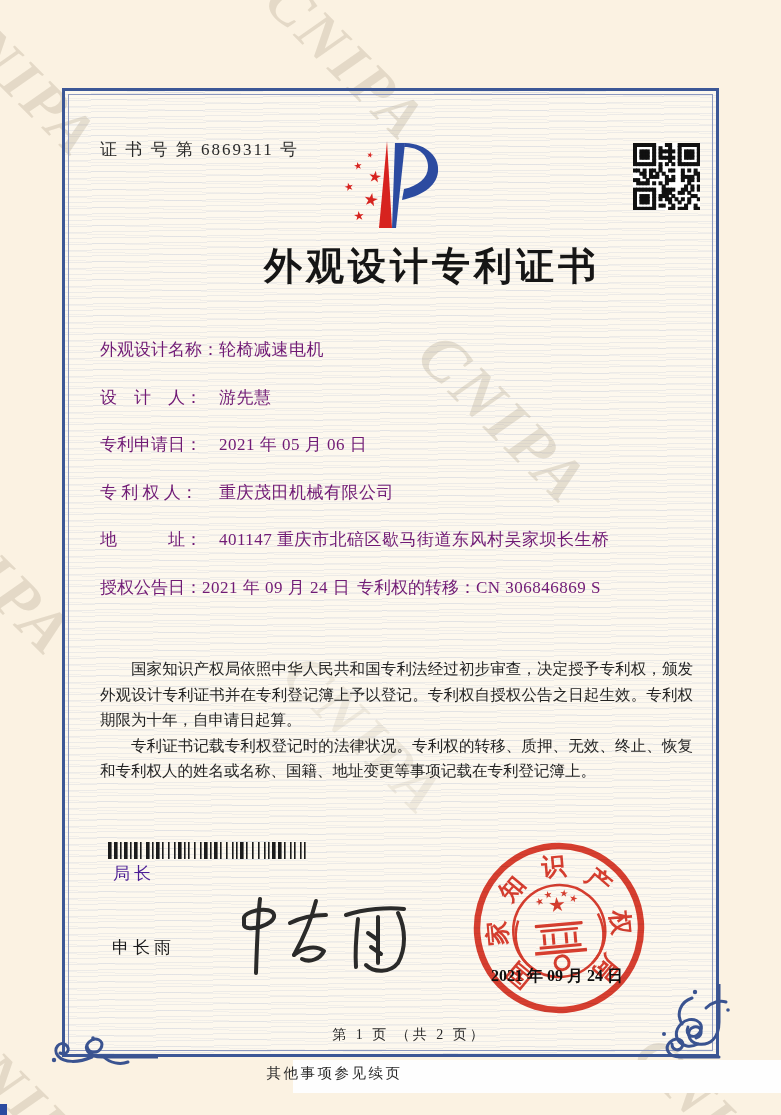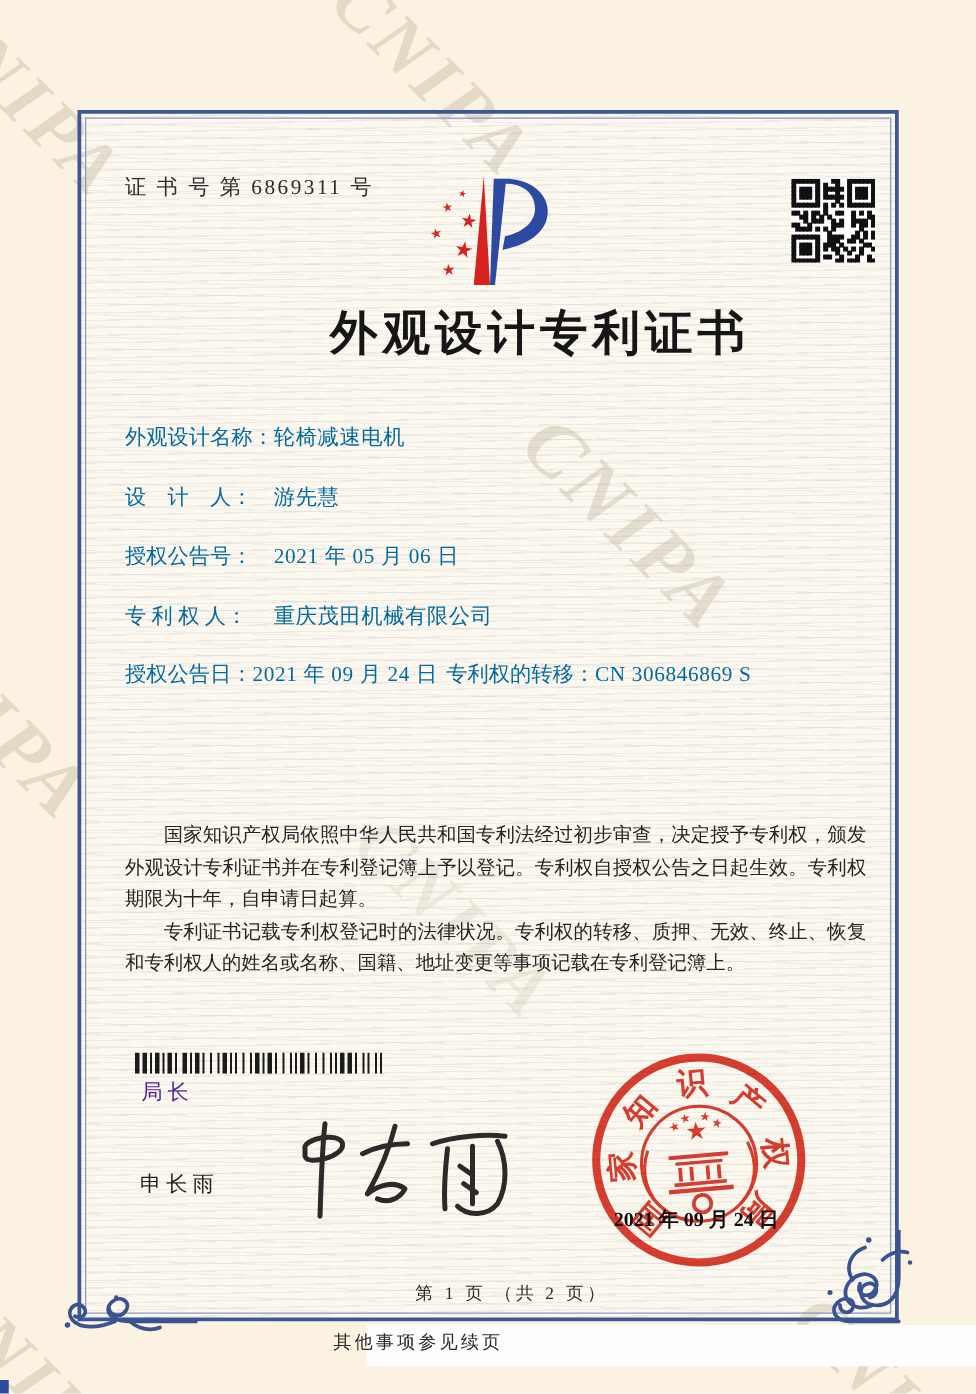--- a/index.html
+++ b/index.html
@@ -38,21 +38,21 @@
   .cert-no{
     position:absolute;left:100px;top:138px;font-size:17px;letter-spacing:2px;color:#2b2b2b;
   }
   .logo{position:absolute;left:336px;top:134px;}
   .qr{position:absolute;left:633px;top:143px;width:67px;height:67px;background:#fff;}
   .title{
     position:absolute;left:62px;top:241px;width:740px;text-align:center;
     font-size:38px;font-weight:bold;letter-spacing:4px;color:#161616;
   }
   
-  .fields{position:absolute;left:100px;top:338px;width:600px;font-size:17px;color:#0369a1;}
+  .fields{position:absolute;left:100px;top:338px;width:600px;font-size:17px;color:#701a75;}
   .frow{height:24px;line-height:24px;margin-bottom:23.5px;position:relative;white-space:nowrap;}
   .flabel{display:inline-block;min-width:119px;}
   .fvalue{letter-spacing:.5px;}
   .grant2{position:absolute;left:257px;top:0;}
   
   .paras{position:absolute;left:100px;top:656px;width:593px;font-size:15.5px;
     line-height:25.5px;text-align:justify;color:#242424;}
   .paras p{margin:0;text-indent:2em;}
   
   .barcode{position:absolute;left:108px;top:842px;width:202px;height:17px;overflow:hidden;}
@@ -363,24 +363,27 @@
   <div class="title">外观设计专利证书</div>
 
   <div class="fields">
     <div class="frow">
       <span class="flabel">外观设计名称：</span><span class="fvalue">轮椅减速电机</span>
     </div>
     <div class="frow">
       <span class="flabel">设　计　人：</span><span class="fvalue">游先慧</span>
     </div>
     <div class="frow">
-      <span class="flabel">授权公告号：</span><span class="fvalue">2021 年 05 月 06 日</span>
+      <span class="flabel">专利申请日：</span><span class="fvalue">2021 年 05 月 06 日</span>
     </div>
     <div class="frow">
       <span class="flabel">专 利 权 人：</span><span class="fvalue">重庆茂田机械有限公司</span>
+    </div>
+    <div class="frow">
+      <span class="flabel">地　　　址：</span><span class="fvalue">401147 重庆市北碚区歇马街道东风村吴家坝长生桥</span>
     </div>
     <div class="frow">
       <span><span class="flabel" style="min-width:0;">授权公告日：</span><span class="fvalue">2021 年 09 月 24 日</span></span>
       <span class="grant2"><span>专利权的转移：</span><span class="fvalue">CN 306846869 S</span></span>
     </div>
   </div>
 
   <div class="paras">
     <p>国家知识产权局依照中华人民共和国专利法经过初步审查，决定授予专利权，颁发外观设计专利证书并在专利登记簿上予以登记。专利权自授权公告之日起生效。专利权期限为十年，自申请日起算。</p>
     <p>专利证书记载专利权登记时的法律状况。专利权的转移、质押、无效、终止、恢复和专利权人的姓名或名称、国籍、地址变更等事项记载在专利登记簿上。</p>

